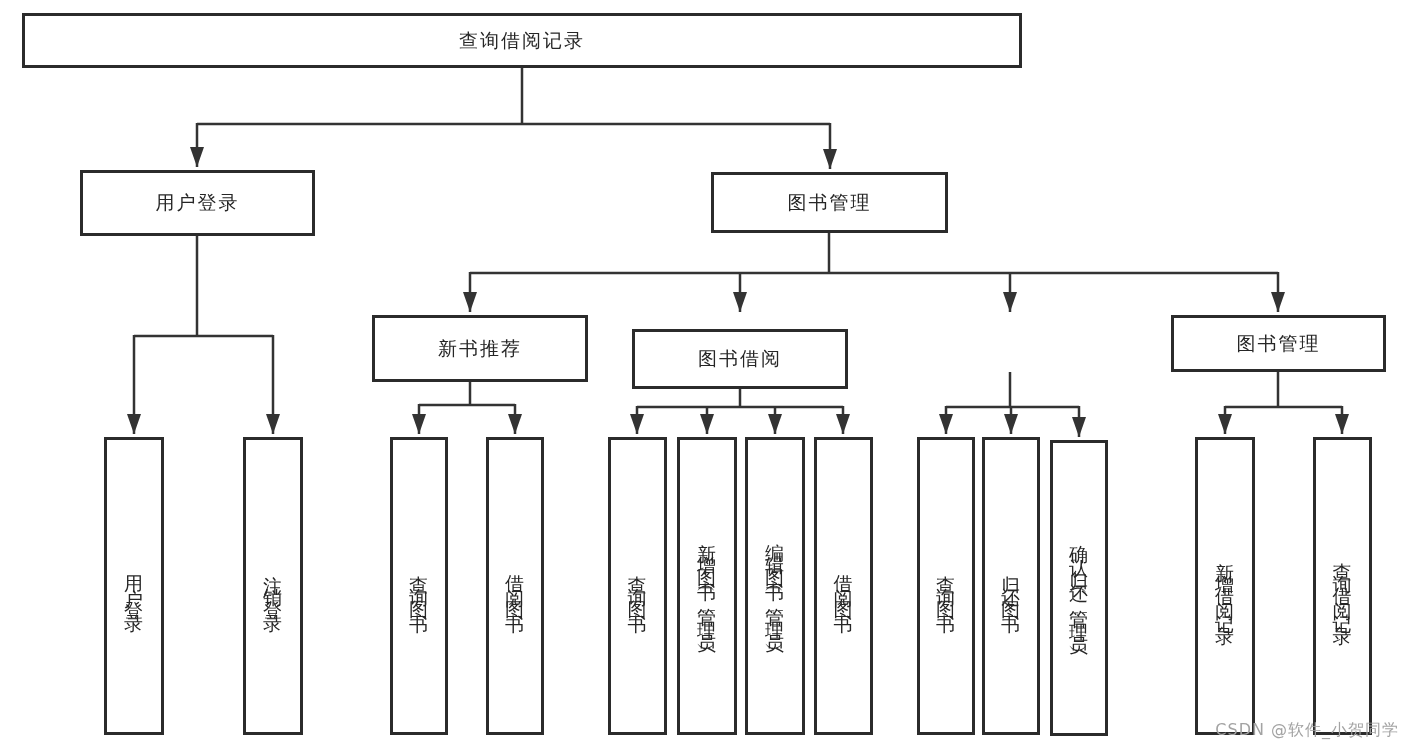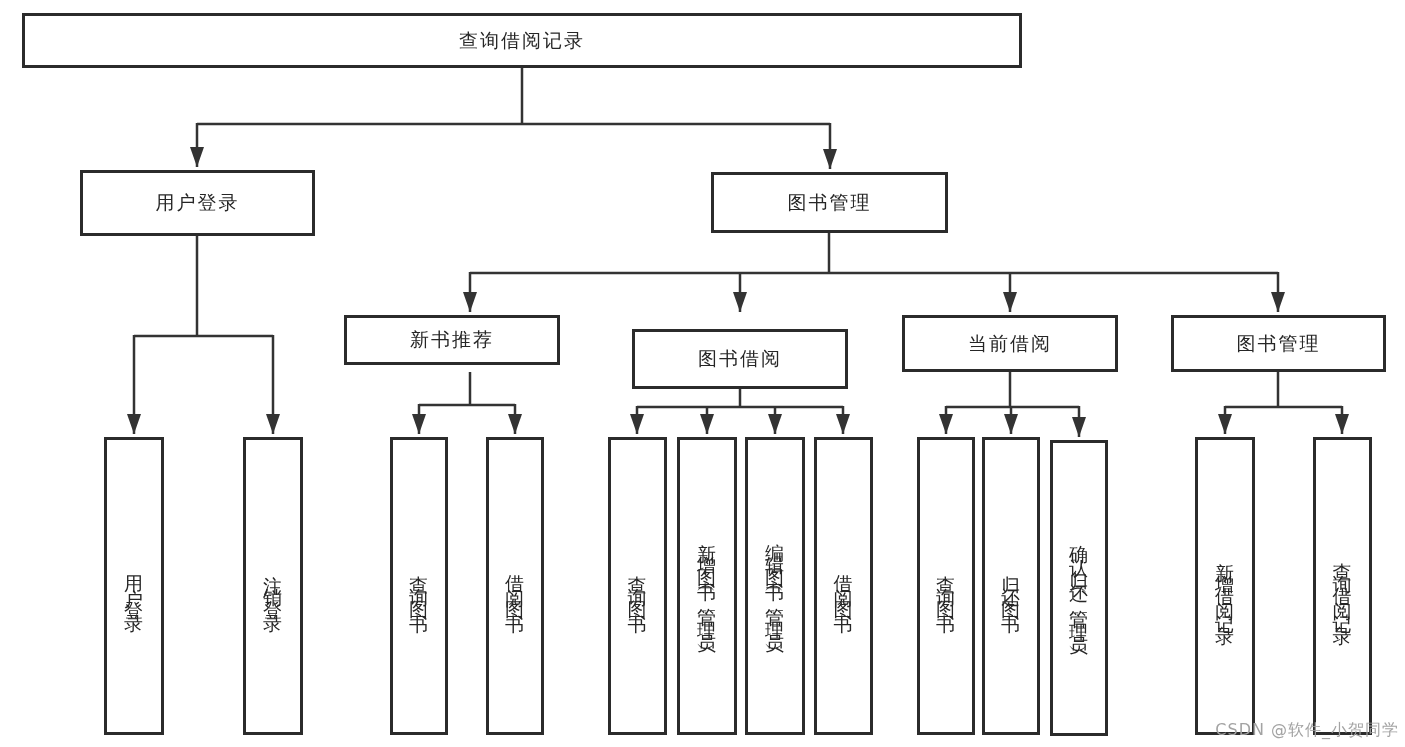--- a/index.html
+++ b/index.html
@@ -106,28 +106,25 @@
     <span>查询借阅记录</span>
   </div>
 
   <div class="node h-node" style="left:80px;top:170px;width:235px;height:66px">
     <span>用户登录</span>
   </div>
   <div class="node h-node" style="left:711px;top:172px;width:237px;height:61px">
     <span>图书管理</span>
   </div>
 
-  <div class="node h-node" style="left:344px;top:315px;width:216px;height:50px">
+  <div class="node h-node" style="left:372px;top:315px;width:216px;height:67px">
     <span>新书推荐</span>
   </div>
   <div class="node h-node" style="left:632px;top:329px;width:216px;height:60px">
     <span>图书借阅</span>
-  </div>
-  <div class="node h-node" style="left:902px;top:315px;width:216px;height:57px">
-    <span>当前借阅</span>
   </div>
   <div class="node h-node" style="left:1171px;top:315px;width:215px;height:57px">
     <span>图书管理</span>
   </div>
 
   <div class="node v-node" style="left:104px;top:437px;width:60px;height:298px">
     <span>用户登录</span>
   </div>
   <div class="node v-node" style="left:243px;top:437px;width:60px;height:298px">
     <span>注销登录</span>

